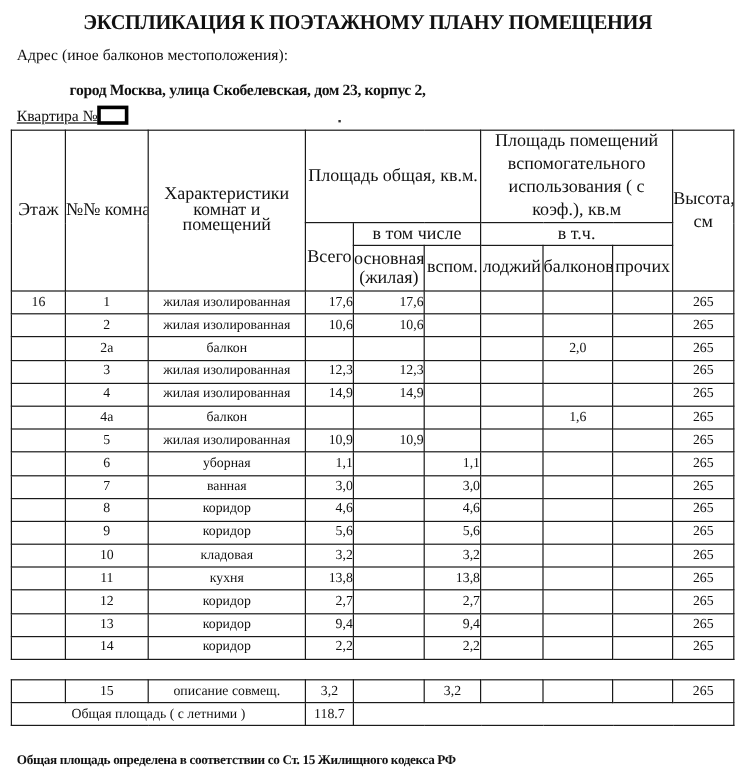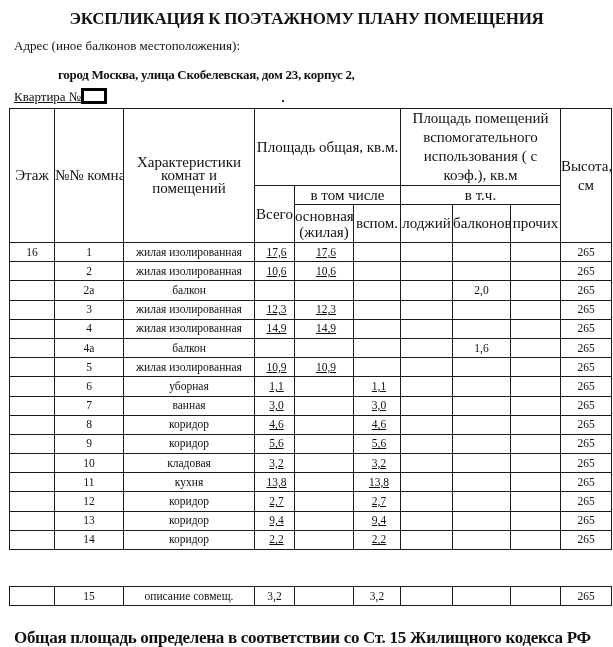--- a/index.html
+++ b/index.html
@@ -14,25 +14,25 @@
   .apt-redact::after { content:""; position:absolute; left:3px; top:3px; width:20px; height:10px; background:#fff; }
   .dot { position:absolute; left:282px; top:100px; width:2px; height:2px; background:#333; }
 
   table { border-collapse:collapse; position:absolute; table-layout:fixed; }
   td { border:1.3px solid #1a1a1a; padding:0; text-align:center; vertical-align:middle;
        font-size:11.5px; line-height:13px; overflow:hidden; white-space:nowrap; }
   td.wrap { white-space:normal; }
   #main { left:9px; top:108px; width:602px; }
   #main .hdr td { font-size:15px; }
   #main tr.data td { height:18.2px; }
-  #bottom { left:9px; top:566px; width:602px;margin-top:20px; }
+  #bottom { left:9px; top:566px; width:602px; }
   #bottom td { height:18px; }
-  .note { position:absolute; left:14px; top:628px; font-size:17px; font-weight:bold; letter-spacing:-0.3px; }
+  .note { position:absolute; left:14px; top:628px; font-size:11px; font-weight:bold; letter-spacing:-0.3px; }
   .b { font-weight:normal; }
-  .l { text-align:center; padding-left:4px;text-decoration:underline; }
+  .l { text-align:right; padding-left:4px; }
 </style>
 </head>
 <body>
 
 <div class="title">ЭКСПЛИКАЦИЯ К ПОЭТАЖНОМУ ПЛАНУ ПОМЕЩЕНИЯ</div>
 <div class="addr-label">Адрес (иное балконов местоположения):</div>
 <div class="addr-value">город Москва, улица Скобелевская, дом 23, корпус 2,</div>
 <div class="apt">
   <span>Квартира №</span><span class="apt-redact"></span>
 </div>
@@ -288,16 +288,21 @@
     <td>15</td>
     <td>описание совмещ.</td>
     <td>3,2</td>
     <td></td>
     <td>3,2</td>
     <td></td>
     <td></td>
     <td></td>
     <td>265</td>
   </tr>
+  <tr>
+    <td colspan="3">Общая площадь ( с летними )</td>
+    <td>118.7</td>
+    <td colspan="6"></td>
+  </tr>
 </tbody>
   </table>
 
 <div class="note">Общая площадь определена в соответствии со Ст. 15 Жилищного кодекса РФ</div>
 
 </body></html>

